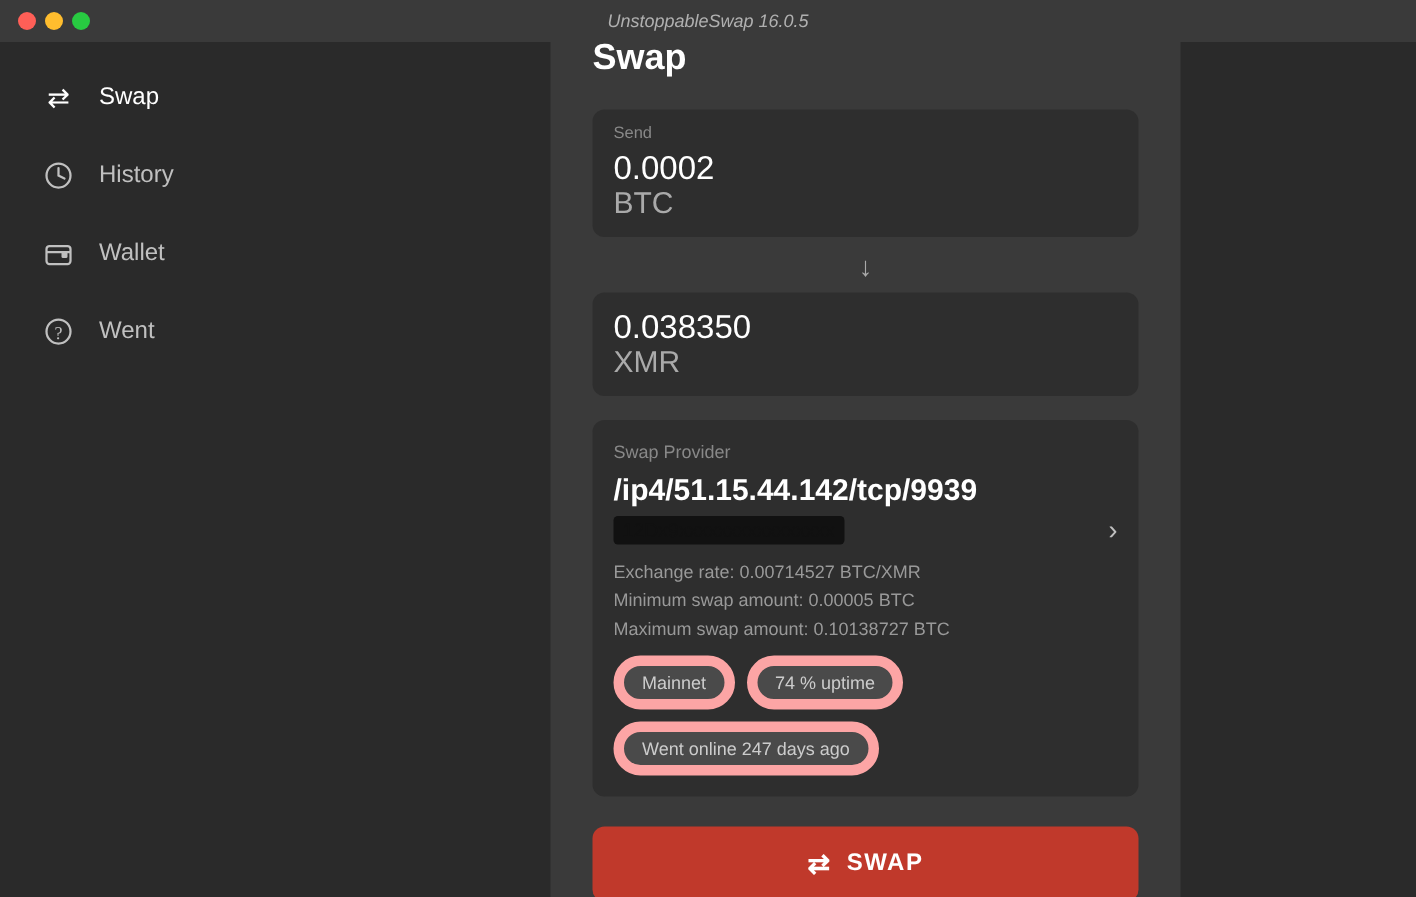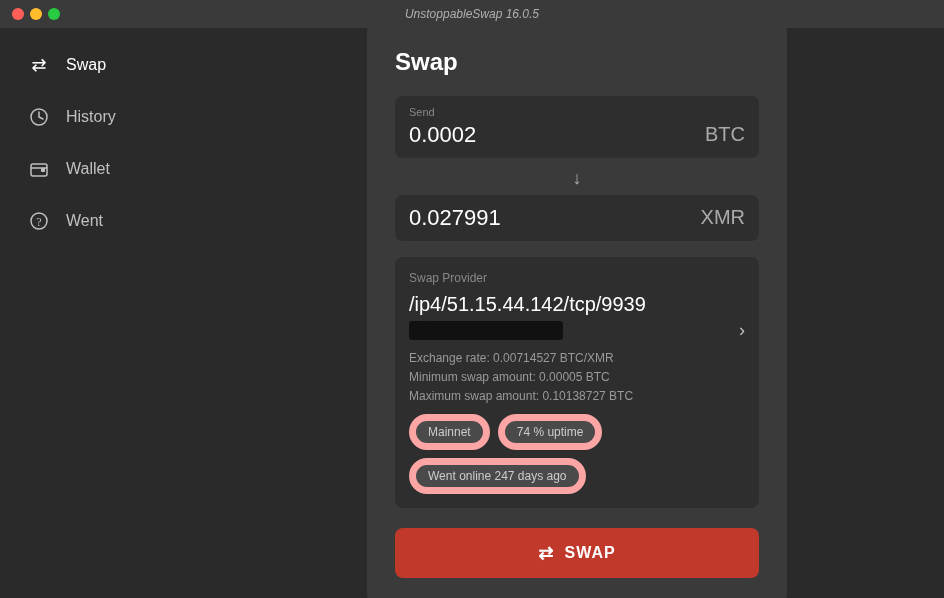--- a/index.html
+++ b/index.html
@@ -121,22 +121,22 @@
       padding: 10px 14px;
       margin-bottom: 4px;
     }
     .field-label {
       font-size: 11px;
       color: #888;
       margin-bottom: 4px;
     }
     .field-row {
       display: flex;
-      align-items: center;
       justify-content: space-between;
+      flex-direction: column;
     }
     .field-value {
       font-size: 22px;
       color: #ffffff;
       font-weight: 400;
     }
     .field-currency {
       font-size: 20px;
       color: #aaa;
       font-weight: 500;
@@ -159,21 +159,21 @@
       padding: 14px 14px;
       margin-top: 16px;
     }
     .provider-label {
       font-size: 12px;
       color: #888;
       margin-bottom: 8px;
     }
     .provider-address {
       font-size: 20px;
-      font-weight: 400;
+      font-weight: 700;
       color: #ffffff;
       margin-bottom: 4px;
       word-break: break-all;
     }
     .provider-id-row {
       display: flex;
       align-items: center;
       justify-content: space-between;
       margin-bottom: 8px;
     }
@@ -297,21 +297,21 @@
           <span class="field-currency">BTC</span>
         </div>
       </div>
 
       <div class="arrow-down">
         <span>↓</span>
       </div>
 
       <div class="field-group">
         <div class="field-row">
-          <span class="field-value">0.027991</span>
+          <span class="field-value">0.038350</span>
           <span class="field-currency">XMR</span>
         </div>
       </div>
 
       <div class="provider-section">
         <div class="provider-label">Swap Provider</div>
         <div class="provider-address">/ip4/51.15.44.142/tcp/9939</div>
         <div class="provider-id-row">
           <span class="provider-id">12Dx9xxxxxxxxxxxxxxxx</span>
           <span class="provider-arrow">›</span>

